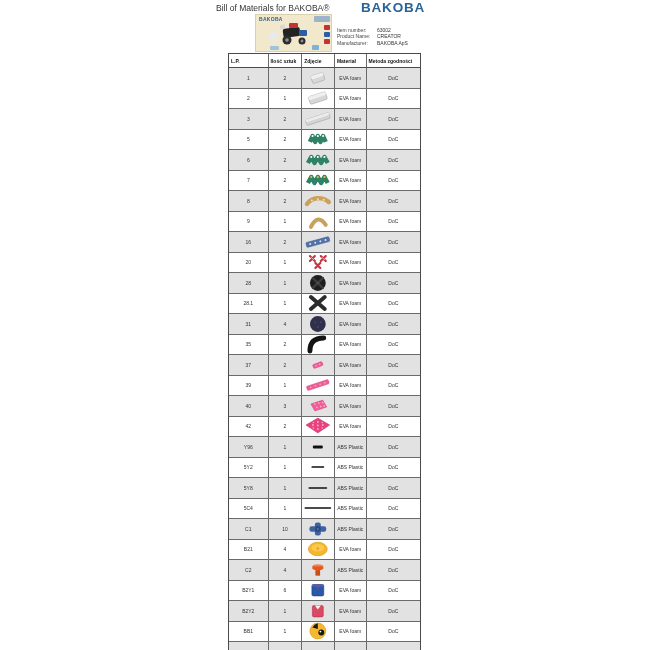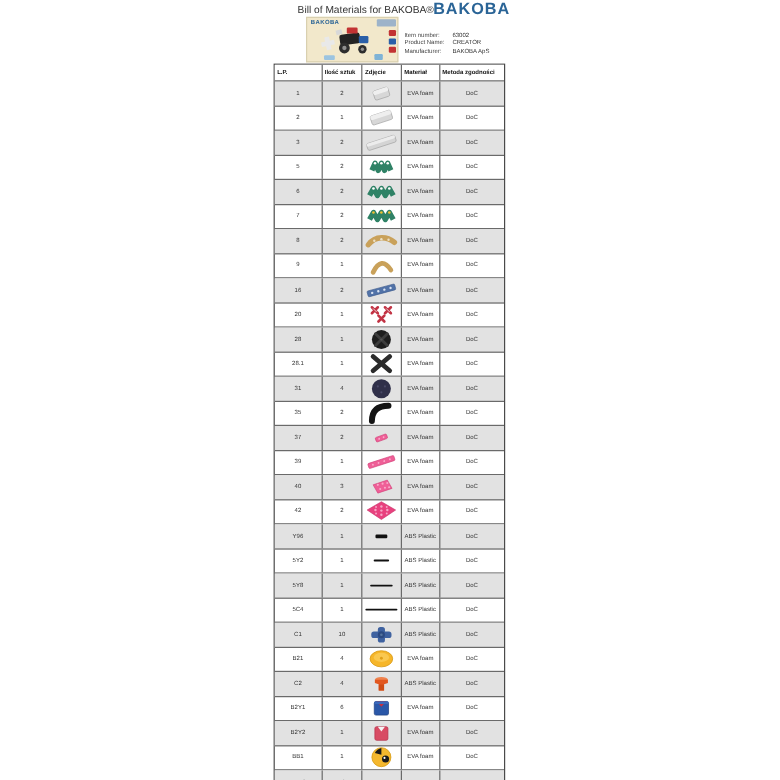--- a/index.html
+++ b/index.html
@@ -1,19 +1,19 @@
 <!DOCTYPE html>
 <html><head>
 <meta charset="utf-8">
 <style>
   html,body{margin:0;padding:0;background:#fff;}
   #page{position:relative;width:650px;height:650px;background:#ffffff;overflow:hidden;
         font-family:"Liberation Sans",sans-serif;color:#222;}
 
-  .page-title{position:absolute;left:248px;top:3px;font-size:8.5px;color:#333;}
+  .page-title{position:absolute;left:216px;top:3px;font-size:8.5px;color:#333;}
   .brand-logo{position:absolute;left:361px;top:0px;font-size:13.5px;font-weight:800;
               color:#2a6496;letter-spacing:0.8px;}
 
   .product-box{position:absolute;left:255px;top:14px;width:77px;height:38px;
                background:#f2e8cb;border:1px solid #d9d0b0;box-sizing:border-box;overflow:hidden;}
   .product-box .box-brand{position:absolute;left:3px;top:1px;font-size:5px;font-weight:bold;
                color:#2a6496;letter-spacing:0.3px;}
   .product-box svg{position:absolute;left:0;top:0;}
 
   .product-info{position:absolute;left:337px;top:27px;font-size:5px;line-height:6.4px;color:#444;}

